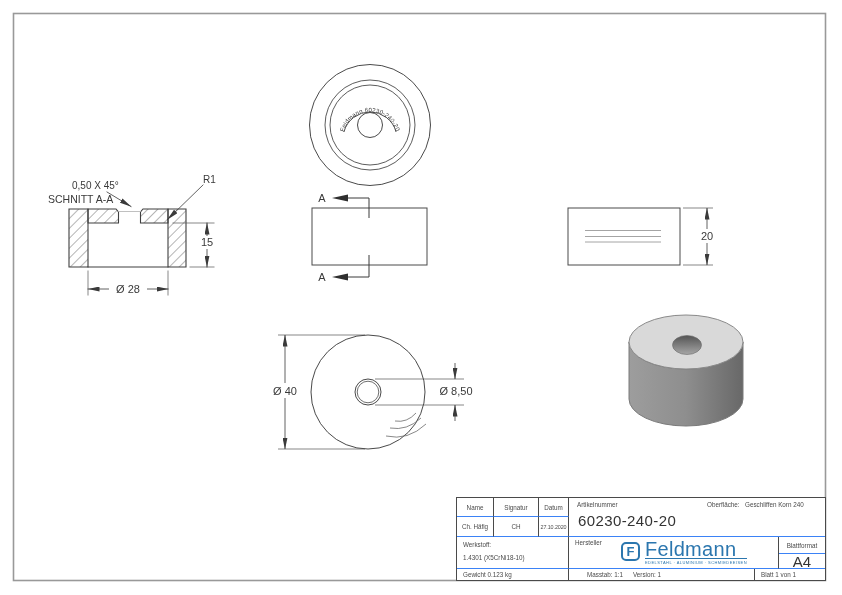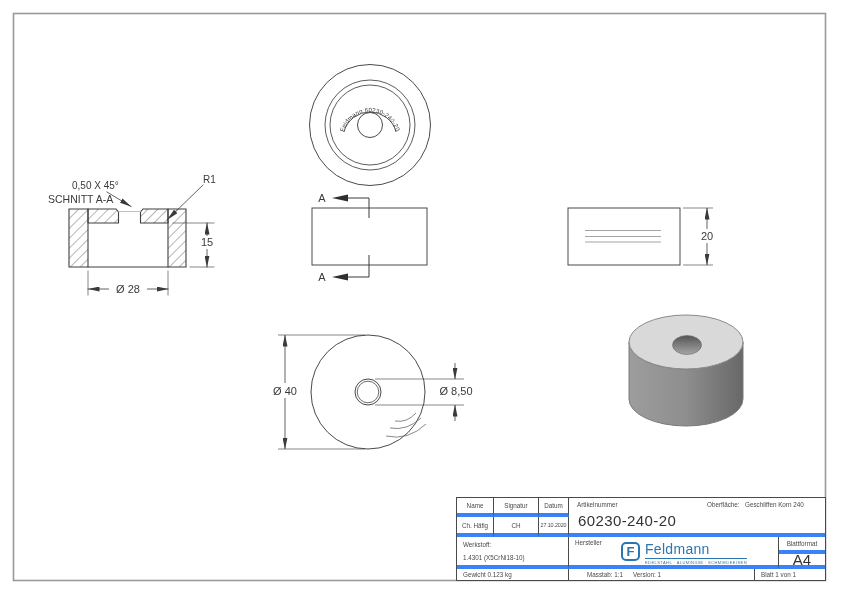--- a/index.html
+++ b/index.html
@@ -6,36 +6,36 @@
   #page{position:relative;width:842px;height:595px;background:#ffffff;overflow:hidden;
         font-family:"Liberation Sans",sans-serif;color:#3a3a3a;}
   svg{position:absolute;left:0;top:0;}
   svg text{font-family:"Liberation Sans",sans-serif;fill:#3a3a3a;}
   .dim{font-size:11px;}
   .lbl{font-size:10px;}
   
   .tblock{position:absolute;left:456px;top:497px;width:370px;height:84px;
           border:1px solid #4a4a4a;box-sizing:border-box;background:#fff;}
   .cell{position:absolute;box-sizing:border-box;border-right:1px solid #4a4a4a;
-        border-bottom:4px solid #3b82f6;overflow:hidden;white-space:nowrap;}
+        border-bottom:1px solid #3b82f6;overflow:hidden;white-space:nowrap;}
   .cell.norb{border-right:none;}
   .cell.nobb{border-bottom:none;}
   .cc{display:flex;align-items:center;justify-content:center;}
   .t6{font-size:6.3px;color:#4a4a4a;}
   .t55{font-size:5.4px;color:#4a4a4a;letter-spacing:-0.1px;}
   .abs{position:absolute;}
   .artnum{font-size:15px;letter-spacing:0.4px;color:#333;}
   .a4{font-size:15px;color:#333;}
   
   .logo{position:absolute;display:flex;align-items:flex-start;gap:5px;}
   .fmark{width:19px;height:19px;border:2.6px solid #2b76ae;border-radius:5px;
          display:flex;align-items:center;justify-content:center;
          font-size:13px;font-weight:bold;color:#2b76ae;box-sizing:border-box;}
   .brandcol{display:flex;flex-direction:column;}
-  .brand{font-size:14px;color:#2b76ae;font-weight:500;line-height:15px;letter-spacing:0.3px;}
+  .brand{font-size:20px;color:#2b76ae;font-weight:500;line-height:15px;letter-spacing:0.3px;}
   .brandrule{height:1.4px;background:#2b76ae;margin-top:1px;width:102px;}
   .tagline{font-size:4px;color:#2b76ae;letter-spacing:0.45px;margin-top:1px;text-transform:uppercase;}
 </style>
 </head>
 <body>
 
 <div id="page">
 
 <svg width="842" height="595" viewBox="0 0 842 595">
   <defs>

